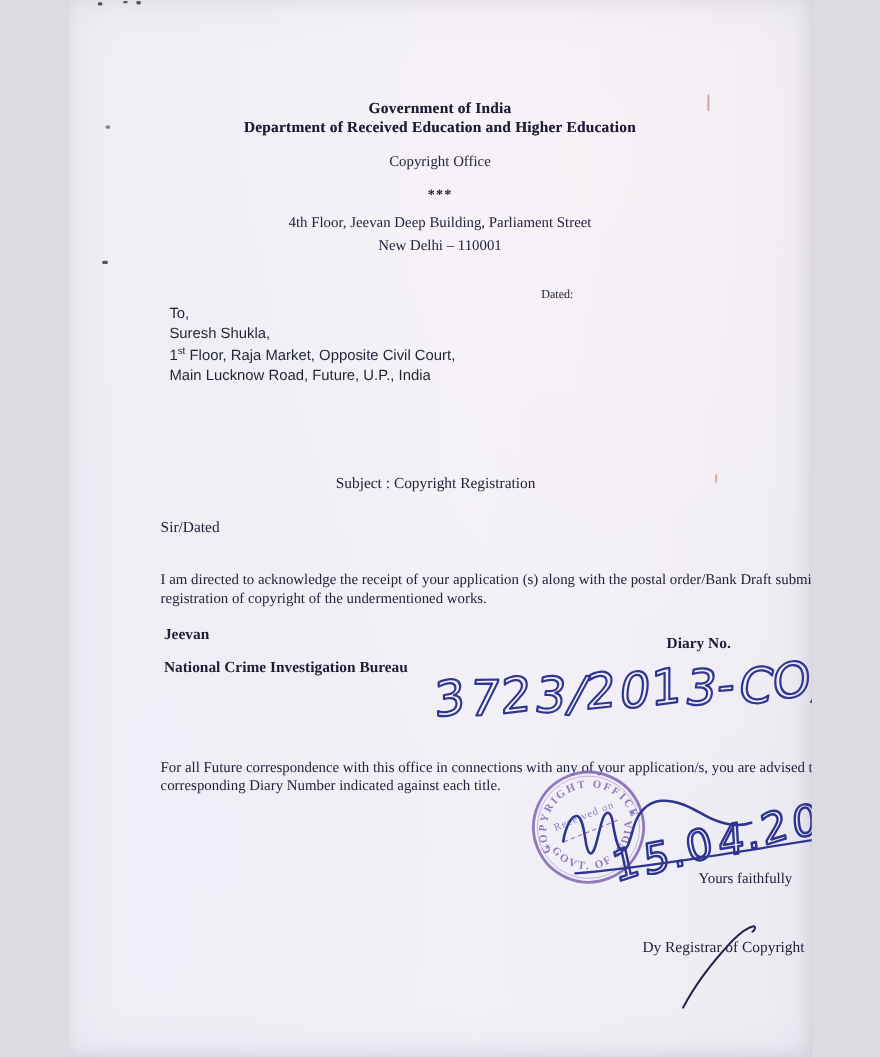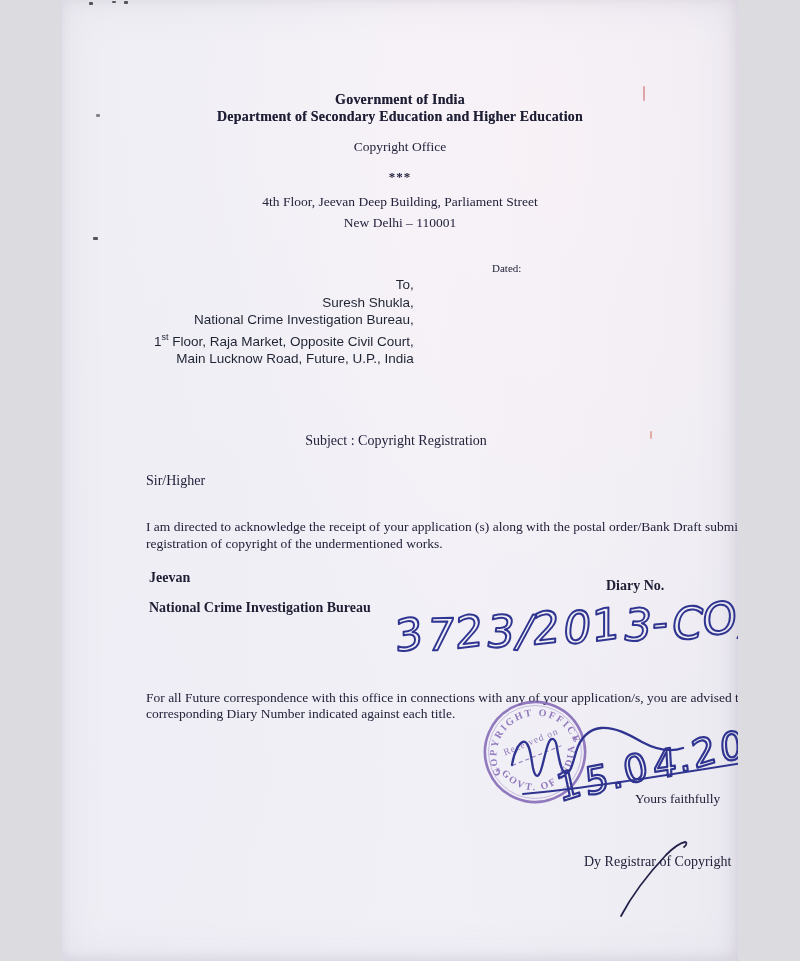--- a/index.html
+++ b/index.html
@@ -18,21 +18,21 @@
   }
   .abs{position:absolute;}
   .sans{font-family:"Liberation Sans", sans-serif;}
   .letterhead{left:0;right:0;top:92px;text-align:center;line-height:16.5px;}
   .lh-bold{font-weight:bold;font-size:14px;letter-spacing:.2px;color:#1d1d33;text-shadow:0 0 .5px rgba(25,25,55,.55);}
   .lh-office{font-size:13.5px;margin-top:14px;color:#23233c;}
   .lh-sep{font-size:13px;font-weight:bold;margin-top:13px;letter-spacing:1px;color:#23233c;}
   .lh-addr{font-size:13.5px;margin-top:4px;color:#23233c;}
   .lh-addr.first{margin-top:9px;}
   .dated{left:430px;top:262px;font-size:11px;color:#22223a;}
-  .recipient{left:92px;top:276px;font-size:13.5px;line-height:17.6px;color:#1f2433;text-align:right;}
+  .recipient{left:92px;top:276px;font-size:13.5px;line-height:17.6px;color:#1f2433;}
   .recipient sup{font-size:9px;}
   .subject{left:0;right:8px;top:433px;text-align:center;font-size:14px;color:#22223a;}
   .greeting{left:84px;top:473px;font-size:14px;}
   .bodypar{left:84px;top:504px;width:672px;font-size:13.5px;line-height:17px;color:#22223a;}
   .title-label{left:87px;top:570px;font-size:14px;font-weight:bold;color:#1d1d33;}
   .diary-label{left:544px;top:578px;font-size:14px;font-weight:bold;color:#1d1d33;}
   .work-title{left:87px;top:600px;font-size:14px;font-weight:bold;color:#1d1d33;}
   .closingpar{left:84px;top:676px;width:700px;font-size:13.5px;line-height:16.5px;color:#22223a;}
   .valediction{left:573px;top:791px;font-size:13.5px;}
   .signatory{left:522px;top:854px;font-size:14px;}
@@ -41,40 +41,39 @@
   .speck{position:absolute;background:#55555c;border-radius:1px;}
   .pink{position:absolute;border-radius:1px;}
 </style>
 </head>
 <body>
 
 <div class="page">
 
   <header class="abs letterhead">
     <div class="lh-bold">Government of India</div>
-    <div class="lh-bold">Department of Secondary Education and Higher Education</div>
+    <div class="lh-bold">Department of Received Education and Higher Education</div>
     <div class="lh-office">Copyright Office</div>
     <div class="lh-sep">***</div>
     <div class="lh-addr first">4th Floor, Jeevan Deep Building, Parliament Street</div>
     <div class="lh-addr">New Delhi – 110001</div>
   </header>
 
   <div class="abs dated">Dated:</div>
 
   <div class="abs recipient sans">
     <div>To,</div>
     <div>Suresh Shukla,</div>
-    <div>National Crime Investigation Bureau,</div>
     <div><span>1</span><sup>st</sup><span> Floor, Raja Market, Opposite Civil Court,</span></div>
     <div>Main Lucknow Road, Future, U.P., India</div>
   </div>
 
   <div class="abs subject">Subject : Copyright Registration</div>
 
-  <div class="abs greeting">Sir/Higher</div>
+  <div class="abs greeting">Sir/Dated</div>
 
   <p class="abs bodypar">I am directed to acknowledge the receipt of your application (s) along with the postal order/Bank Draft submitted for registration of copyright of the undermentioned works.</p>
 
   <div class="abs title-label">Jeevan</div>
   <div class="abs diary-label">Diary No.</div>
   <div class="abs work-title">National Crime Investigation Bureau</div>
 
   <p class="abs closingpar">For all Future correspondence with this office in connections with any of your application/s, you are advised to quote the corresponding Diary Number indicated against each title.</p>
 
   <div class="abs valediction">Yours faithfully</div>

